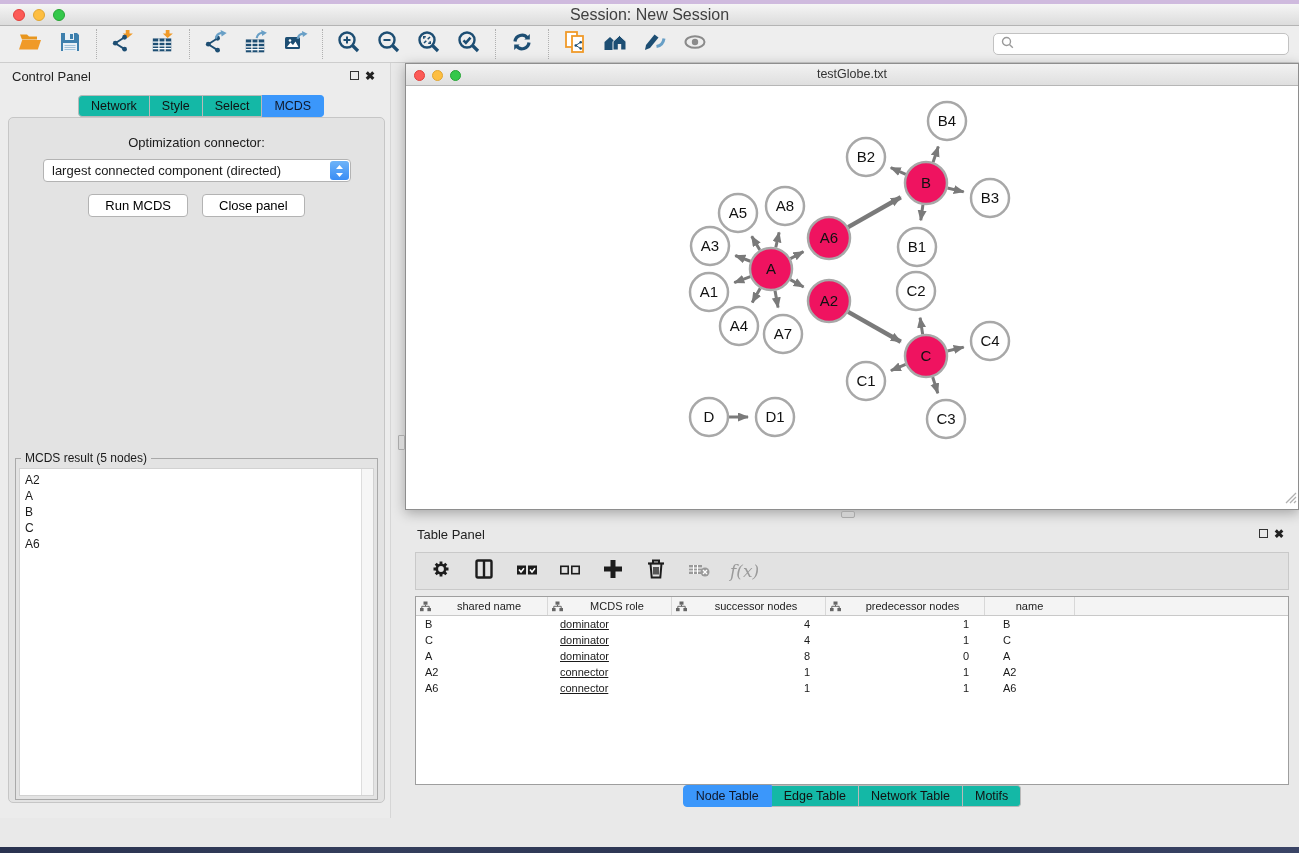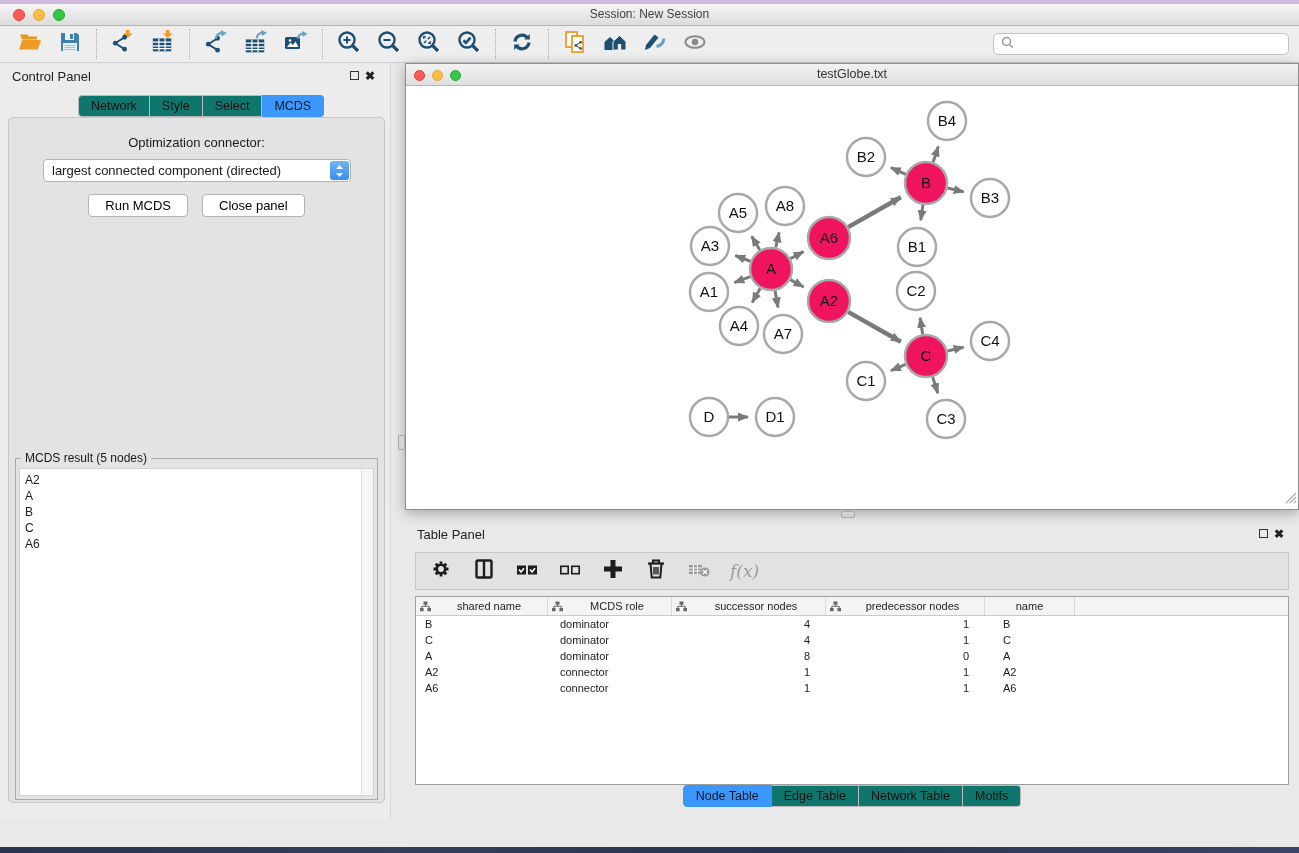--- a/index.html
+++ b/index.html
@@ -11,21 +11,21 @@
                    background:linear-gradient(90deg,#2a3350,#343e5c 30%,#2a3350 60%,#3a4466); }
 
   
   .titlebar { position:absolute; left:0; top:4px; width:1299px; height:22px;
               background:linear-gradient(#f5f5f5,#dcdcdc); border-bottom:1px solid #b4b4b4; }
   .traffic { position:absolute; left:13px; top:5px; display:flex; gap:8px; }
   .light { width:12px; height:12px; border-radius:50%; }
   .light.red    { background:#fc5b57; border:1px solid #e2403c; }
   .light.yellow { background:#fdbe41; border:1px solid #e0a633; }
   .light.green  { background:#34c84a; border:1px solid #27a436; }
-  .titlebar .title-text { display:block; text-align:center; font-size:12px; line-height:21px; color:#404040; }
+  .titlebar .title-text { display:block; text-align:center; font-size:16px; line-height:21px; color:#404040; }
 
   
   .toolbar { position:absolute; left:0; top:26px; width:1299px; height:37px; background:#eeeeee;
              border-bottom:1px solid #cdcdcd; display:flex; align-items:center; padding:0 10px 0 4px; }
   .tb-group { display:flex; align-items:center; gap:6px; padding:0 9px; }
   .tb-sep { width:0; height:30px; border-left:1px dotted #b0b0b0; }
   .tb-btn { width:34px; height:30px; display:flex; align-items:center; justify-content:center; cursor:default; }
   .search-field { margin-left:auto; width:296px; height:22px; background:#fff; border:1px solid #c2c2c2;
                   border-radius:5px; display:flex; align-items:center; padding:0 7px; gap:5px; }
   .search-field input { border:none; outline:none; flex:1; font-size:12px; font-family:inherit; background:transparent; }
@@ -35,21 +35,21 @@
 
   
   .control-panel { position:absolute; left:0; top:0; width:391px; height:755px; background:#ececec; border-right:1px solid #d6d6d6; }
   .panel-header { height:26px; display:flex; align-items:center; padding:0 12px; font-size:13px; color:#222; }
   .panel-header .spacer { flex:1; }
   .wicon { width:16px; text-align:center; font-size:11px; color:#222; cursor:default; }
   .float-box { display:inline-block; width:9px; height:9px; border:1.5px solid #333; }
   .close-x { font-weight:bold; font-size:12px; }
 
   .cp-tabs { position:absolute; left:78px; top:32px; display:flex; }
-  .tab { font-size:12.5px; padding:3px 12px; background:#0f766e; border:1px solid #b9b9b9; border-left-width:0;
+  .tab { font-size:12.5px; padding:3px 12px; background:#14b8a6; border:1px solid #b9b9b9; border-left-width:0;
          color:#111; cursor:default; }
   .tab:first-child { border-left-width:1px; border-radius:4px 0 0 4px; }
   .tab:last-child { border-radius:0 4px 4px 0; }
   .tab.active { background:#3b97fb; border-color:#3b97fb; color:#0f172a; }
 
   .cp-body { position:absolute; left:8px; top:54px; width:377px; height:686px; background:#e3e3e3;
              border:1px solid #c6c6c6; border-radius:5px; }
   .opt-label { text-align:center; margin-top:17px; font-size:13px; }
   .dropdown { position:relative; margin:9px 33px 0 34px; height:23px; background:#fff; border:1px solid #b3b3b3;
               border-radius:4px; font-size:13px; line-height:21px; padding-left:8px; cursor:default; }
@@ -88,21 +88,21 @@
   .tp-table { margin:6px 10px 0 10px; height:189px; background:#fff; border:1px solid #9e9e9e; overflow:hidden; }
   .tgrid-head { display:grid; grid-template-columns:132px 124px 154px 159px 90px 1fr; height:19px;
                 background:#f4f4f4; border-bottom:1px solid #c9c9c9; }
   .th-cell { display:flex; align-items:center; border-right:1px solid #d8d8d8; font-size:11px; color:#222; overflow:hidden; }
   .th-cell:last-child { border-right:none; }
   .th-cell .tree { margin-left:4px; flex:0 0 auto; }
   .th-cell .lab { flex:1; text-align:center; white-space:nowrap; }
   .tgrid-row { display:grid; grid-template-columns:132px 124px 154px 159px 90px 1fr; height:16px; }
   .td-cell { font-size:11px; line-height:16px; white-space:nowrap; overflow:hidden; }
   .td-cell.a-left0 { padding-left:9px; }
-  .td-cell.a-left1 { padding-left:12px; }
+  .td-cell.a-left1 { padding-left:12px;text-decoration:underline; }
   .td-cell.a-right { text-align:right; padding-right:16px; }
   .td-cell.a-name { padding-left:18px; }
   .tp-tabs { display:flex; justify-content:center; margin-top:0; }
 
   
   .statusbar { position:absolute; left:0; top:850px; width:1299px; height:29px; background:#737373; border-top:1px solid #c3c3c3; }
   .list-btn { position:absolute; left:9px; top:3px; width:28px; height:23px; background:linear-gradient(#fdfdfd,#f0f0f0);
               border:1px solid #b9b9b9; border-radius:3px; display:flex; align-items:center; justify-content:center; cursor:default; }
   .memory-btn { position:absolute; right:9px; top:3px; height:23px; padding:0 12px; background:#fff; border:1px solid #b9b9b9;
                 border-radius:4px; display:flex; align-items:center; gap:7px; font-size:12.5px; cursor:default; }

